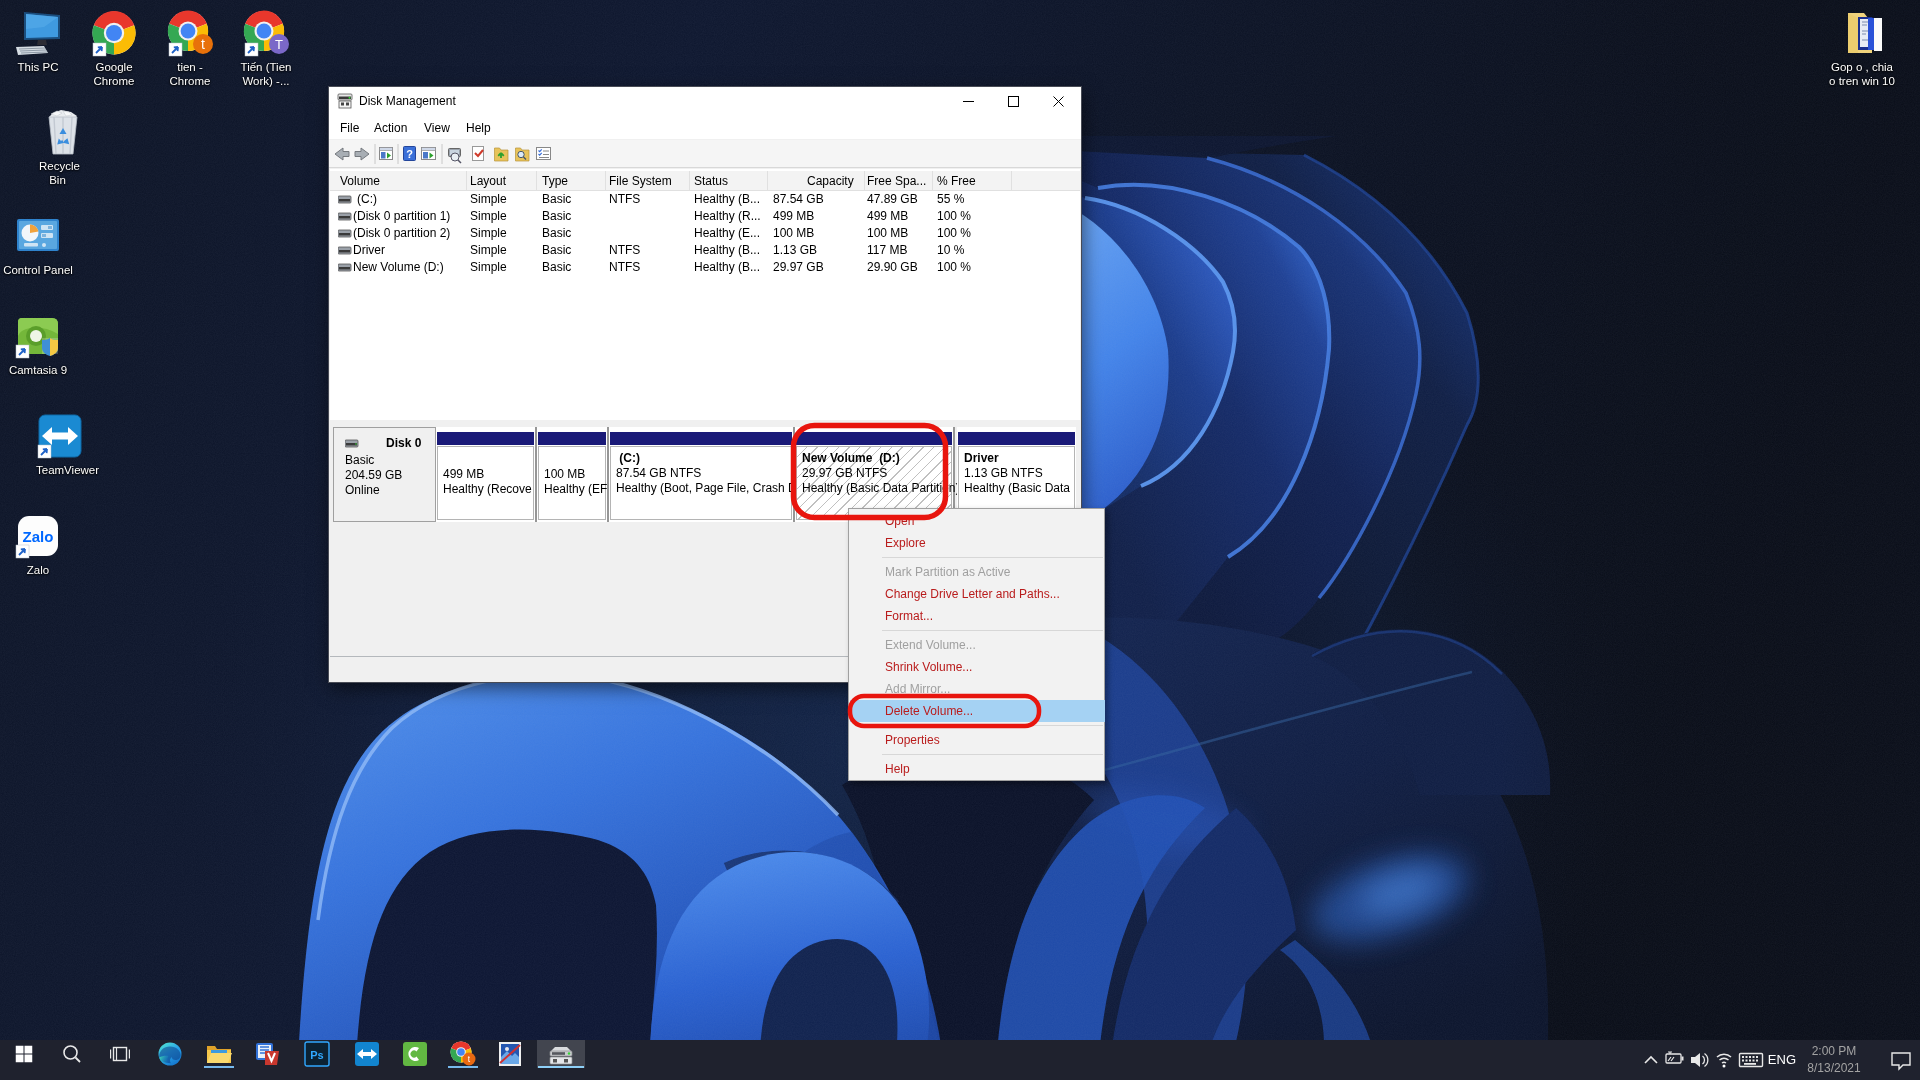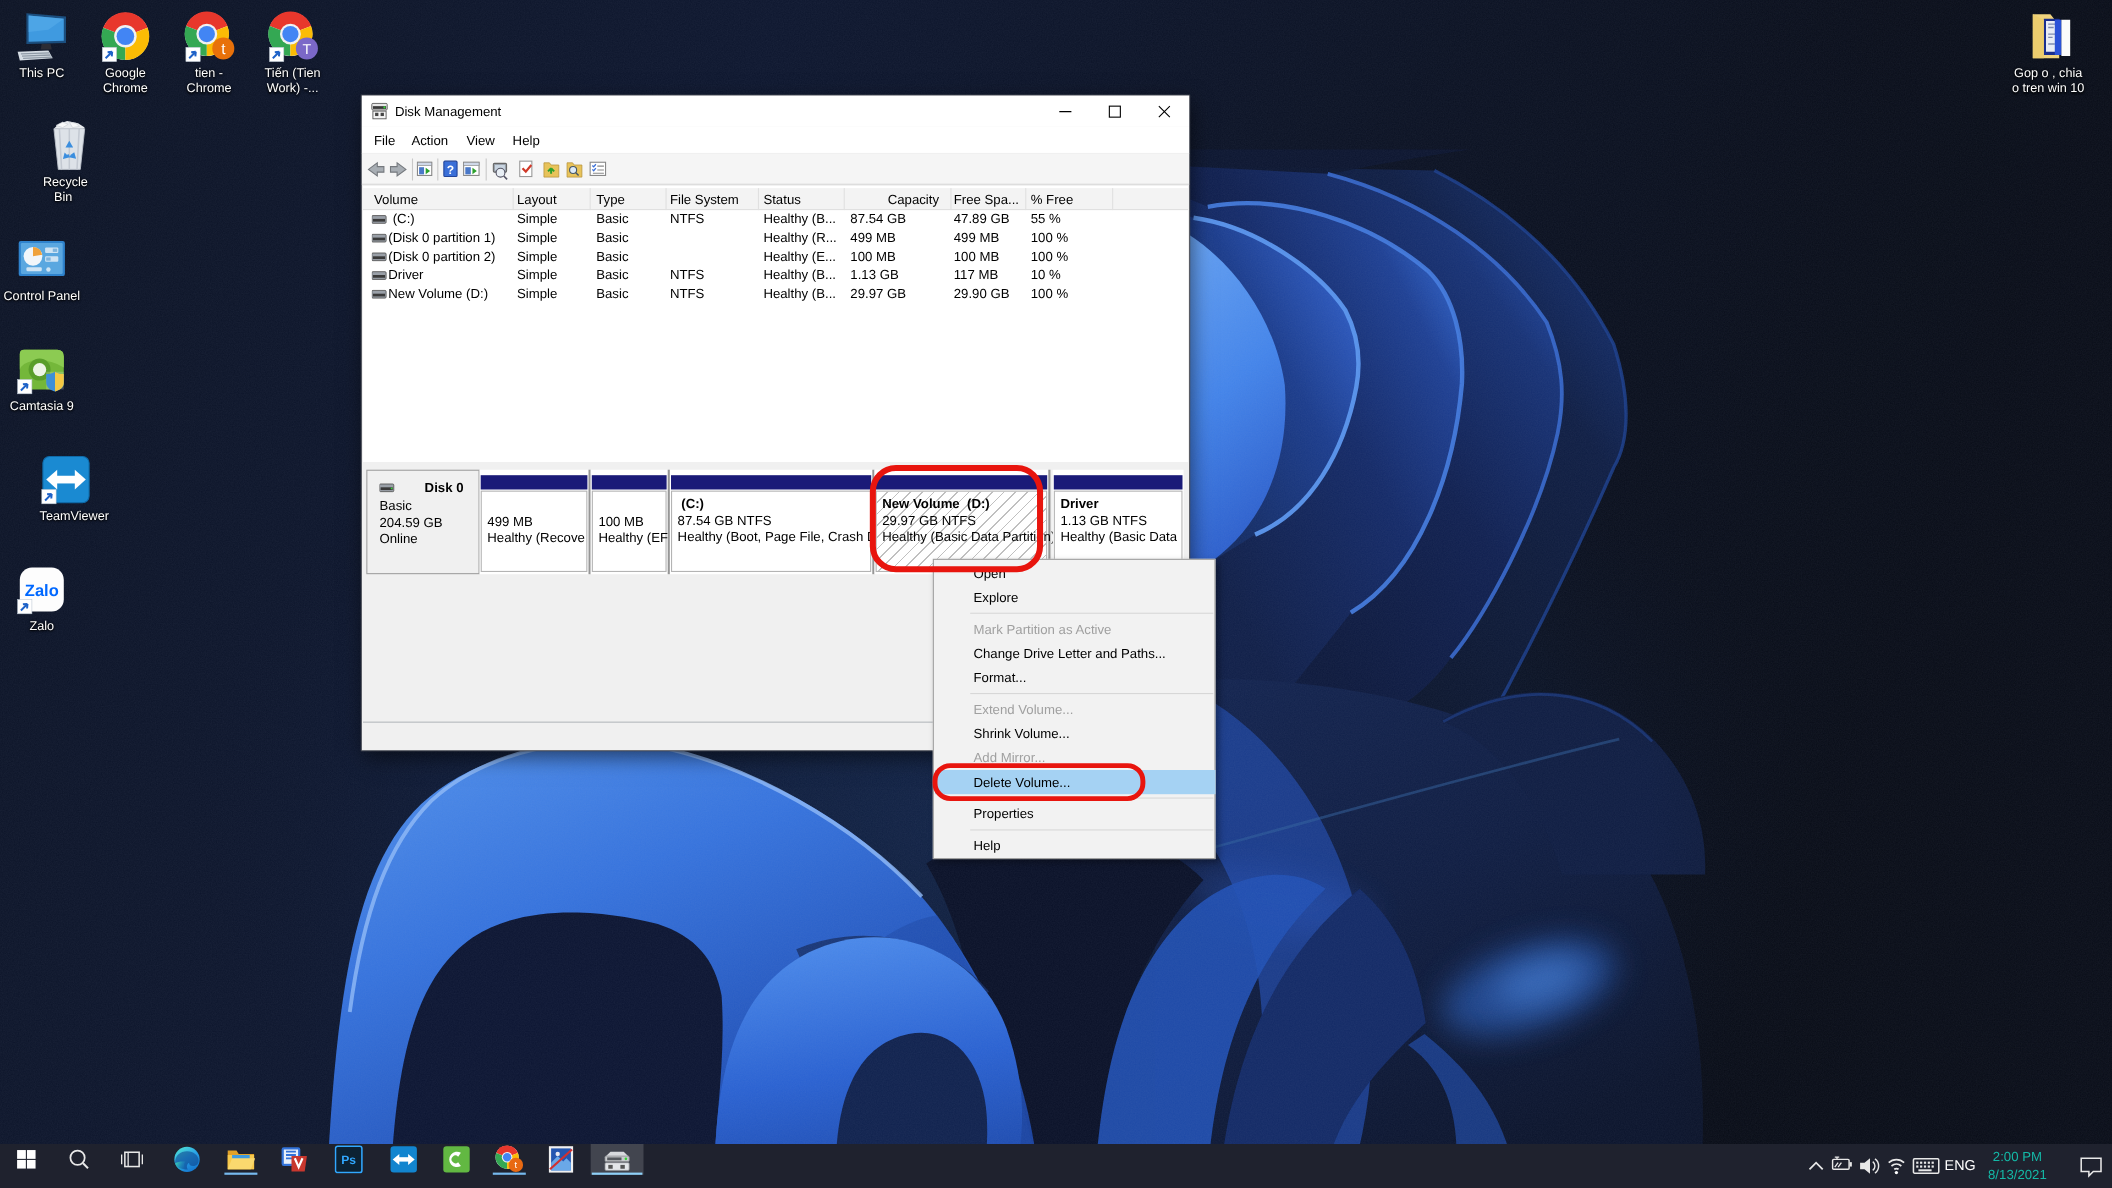--- a/index.html
+++ b/index.html
@@ -38,33 +38,33 @@
 .pblock { position:absolute; top:3px; height:95px; border-right:2px solid #969696; background:#fff; }
 .pbar { position:absolute; left:1px; top:5px; right:1px; height:13px; background:#1a1a78; }
 .pbody { position:absolute; left:1px; top:19px; right:1px; bottom:2px; background:#ffffff; border:1px solid #b4b4b4; }
 .pbody .t { position:absolute; left:5px; white-space:nowrap; overflow:hidden; font-size:12px; }
 #legend { position:absolute; left:0px; top:216px; width:100%; height:16px; }
 #legend div { position:absolute; top:3px; width:11px; height:11px; }
 #legend span { position:absolute; top:2px; font-size:12px; }
 
 
 #cmenu { position:absolute; left:848px; top:508px; width:257px; height:273px; background:#f2f2f2; border:1px solid #a0a0a0; box-shadow:3px 3px 6px rgba(0,0,0,.35); }
-.mi { position:absolute; left:1px; width:255px; height:22px; line-height:22px; padding-left:35px; font-size:12px; color:#000000; }
+.mi { position:absolute; left:1px; width:255px; height:22px; line-height:22px; padding-left:35px; font-size:12px; color:#b91c1c; }
 .mi.gray { color:#a0a0a0; }
 .mi.hl { background:#a5d2f3; }
 .msep { position:absolute; left:33px; width:221px; height:1px; background:#d7d7d7; }
 
 
 #taskbar { position:absolute; left:0; top:1040px; width:1920px; height:40px; background:#1f222e; }
 .tbi { position:absolute; top:0; width:48px; height:28px;text-align:center; }
 .tbi svg { position:absolute; left:50%; top:50%; transform:translate(-50%,-50%); }
 .underline { position:absolute; bottom:0; left:9px; width:30px; height:2px; background:#76b9ed; }
 #tray { position:absolute; right:0; top:0; height:40px; color:#fff; }
 .trayi { position:absolute; top:0; height:40px; }
-#clock { position:absolute; right:48px; top:3px; width:76px; text-align:center; color:#14b8a6; font-size:12px; line-height:17px; }
+#clock { position:absolute; right:48px; top:3px; width:76px; text-align:center; color:#a3a3a3; font-size:12px; line-height:17px; }
 </style>
 </head>
 <body>
 <div id="screen">
 <svg id="wall" width="1920" height="1080" viewBox="0 0 1920 1080">
 <defs>
 <linearGradient id="bg" x1="0" y1="0" x2="1" y2="0.25">
 <stop offset="0" stop-color="#0c1324"></stop>
           <stop offset="0.35" stop-color="#0d162e"></stop>
 <stop offset="0.62" stop-color="#0b1224"></stop>

